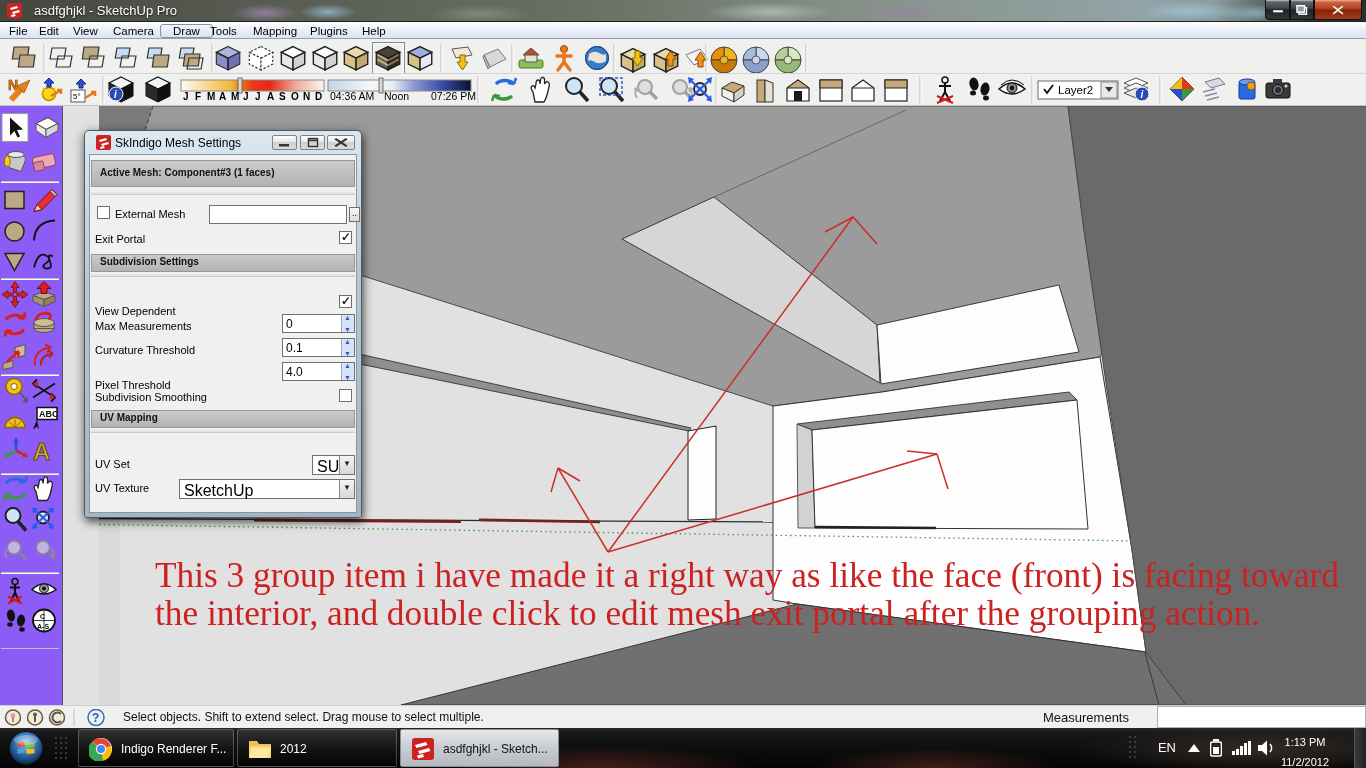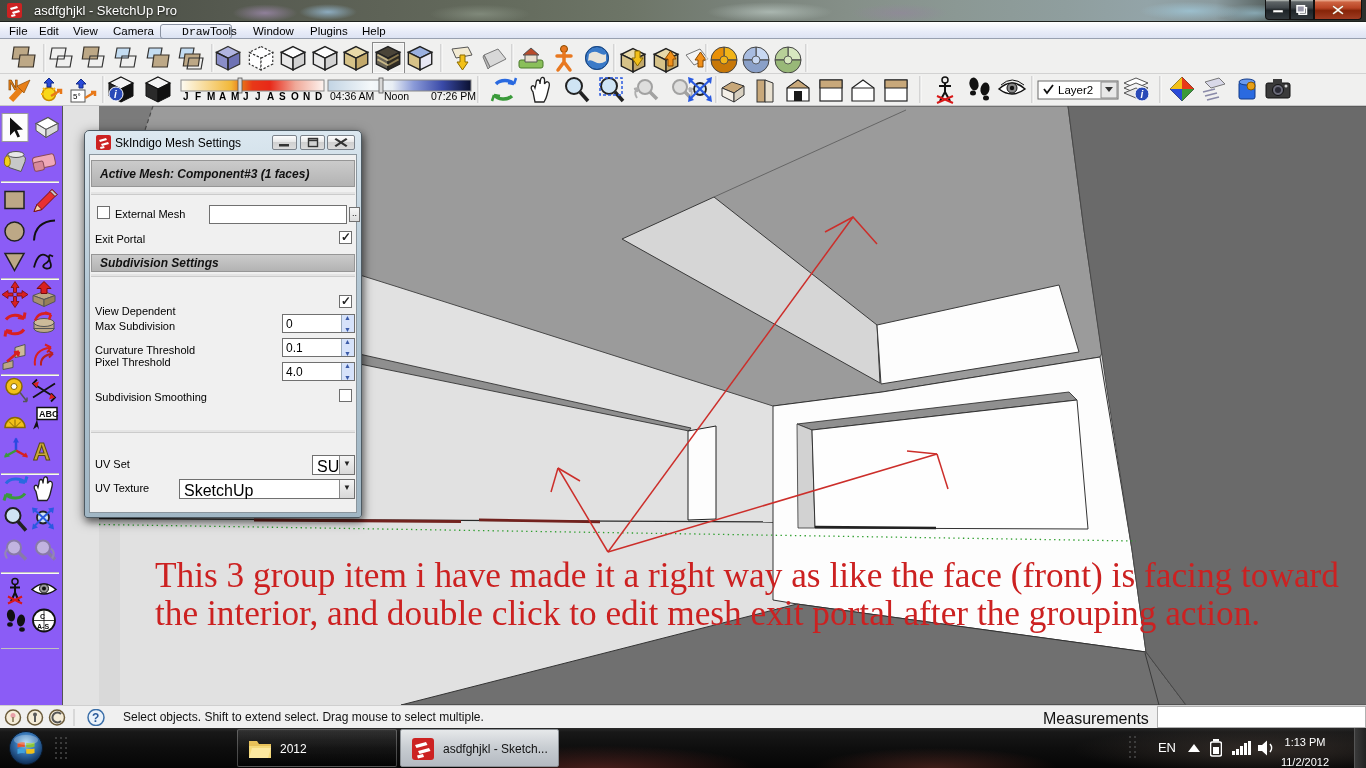--- a/index.html
+++ b/index.html
@@ -29,21 +29,21 @@
 #wb-max { left:25px; width:24px; }
 #wb-close { left:49px; width:48px; border-radius:0 0 4px 0;
   background:linear-gradient(#eeb296 0%, #cc6240 12%, #b84424 42%, #862408 56%, #a03c22 100%); }
 .wbtn svg { position:absolute; left:50%; top:50%; transform:translate(-50%,-50%); }
 
 
 #menubar { left:0; top:22px; width:1366px; height:17px;
   background:linear-gradient(#ffffff, #e8ecf8 60%, #dde3f3);
   border-bottom:1px solid #98a0b0; font-size:11.5px; color:#000; }
 .mitem { position:absolute; top:3px; }
-#m-draw { border:1px solid #8a92a2; border-radius:3px; background:linear-gradient(#f2f5fc,#dbe2f2); padding:0 21px; top:2px;font-family:Liberation Mono, monospace; }
+#m-draw { border:1px solid #8a92a2; border-radius:3px; background:linear-gradient(#f2f5fc,#dbe2f2); padding:0 12px; top:2px; }
 
 
 #tb1 { left:0; top:39px; width:1366px; height:35px; background:#f0f0ef; border-bottom:1px solid #d2d2d2; }
 #tb2 { left:0; top:74px; width:1366px; height:32px; background:#f0f0ef; border-bottom:1px solid #c8c8c8; }
 
 
 #palette { left:0; top:106px; width:63px; height:599px; background:#8b5cf6; border-right:1px solid #555; }
 
 
 #canvas { left:63px; top:106px; width:1303px; height:599px; background:#e2e2e2;margin-left:36px; }
@@ -57,39 +57,39 @@
   background:linear-gradient(178deg,#dde9f1, #b3c7d4 40%, #a0b6c4);
   border:1px solid #4e5a62; box-shadow:0 3px 12px rgba(0,0,0,.5), 2px 4px 6px rgba(0,0,0,.3); }
 #dlg-title { position:absolute; left:4px; top:2px; width:270px; height:21px; font-size:12px; color:#000; }
 #dlg-title .ttxt { position:absolute; left:26px; top:3px; }
 #dlg-icon { position:absolute; left:7px; top:2px; width:16px; height:16px; }
 .dbtn { position:absolute; top:2px; width:25px; height:15px; border:1px solid #7b828a; border-radius:2px;
   background:linear-gradient(#fdfdfd,#e8e8e8 45%,#d0d0d0 50%,#dcdcdc); }
 #db-min { right:62px; } #db-max { right:34px; } #db-close { right:4px; width:28px; }
 #dlg-client { position:absolute; left:4px; top:23px; width:268px; height:359px; background:#f0f0f0; border:1px solid #8a959d; }
 .band { position:absolute; left:1px; width:264px; background:linear-gradient(#cbcbcb,#b3b3b3); border:1px solid #969696;
-  font-weight:bold; font-size:12px; color:#111;font-style:italic; }
+  font-weight:bold; font-size:10px; color:#111; }
 .band span { position:absolute; left:8px; }
 .dlabel { position:absolute; font-size:11px; color:#000; }
 .cb { position:absolute; width:13px; height:13px; background:#fff; border:1px solid #6e6e6e; }
 .cb.checked:after { content:"✓"; position:absolute; left:1px; top:-2px; font-size:12px; font-weight:bold; color:#222; }
 .tfield { position:absolute; background:#fff; border:1px solid #707070; font-size:12px; color:#000; }
 .spinner { position:absolute; width:73px; height:19px; background:#fff; border:1px solid #707070; font-size:12px; }
 .spinner .val { position:absolute; left:3px; top:2px; }
 .spinbtns { position:absolute; right:0px; top:0px; width:13px; height:17px; background:#d6e2fa; border-left:1px solid #9ab; }
 .spinbtns:before { content:"▲"; position:absolute; top:-1px; left:2px; font-size:7px; color:#3a5aa8; }
 .spinbtns:after { content:"▼"; position:absolute; bottom:-1px; left:2px; font-size:7px; color:#3a5aa8; }
 .combo { position:absolute; background:#fff; border:1px solid #707070; font-size:16px; }
 .combo .cval { position:absolute; left:4px; top:2px; }
 .ddbtn { position:absolute; right:0; top:0; width:15px; height:100%; background:linear-gradient(#f4f4f4,#d8d8d8); border-left:1px solid #8a8a8a; }
 .ddbtn:after { content:"▼"; position:absolute; left:3px; top:3px; font-size:8px; color:#222; }
 
 
 #statusbar { left:0; top:705px; width:1366px; height:23px; background:#f0f0f0; border-top:1px solid #cfcfcf; font-size:12px; color:#111; }
-#meas-label { position:absolute; left:1043px; top:4px; font-size:16px; }
+#meas-label { position:absolute; left:1043px; top:4px; font-size:13px; }
 #meas-box { position:absolute; left:1157px; top:0px; width:209px; height:22px; background:#fff; border:1px solid #b0b0b0; }
 
 
 #taskbar { left:0; top:728px; width:1366px; height:40px;
   background:
     radial-gradient(ellipse 220px 34px at 600px 42px, rgba(110,45,40,.65), rgba(110,45,40,0) 72%),
     radial-gradient(ellipse 170px 28px at 935px 40px, rgba(120,55,45,.5), rgba(120,55,45,0) 72%),
     radial-gradient(ellipse 260px 34px at 1260px 22px, rgba(85,72,64,.5), rgba(85,72,64,0) 72%),
     linear-gradient(#2a2a2a 0%, #181818 10%, #0e0e0e 50%, #050505 100%);
 }
@@ -134,21 +134,21 @@
     </div>
   </div>
 
   <div id="menubar" class="abs">
     <div class="mitem" style="left:9px">File</div>
     <div class="mitem" style="left:39px">Edit</div>
     <div class="mitem" style="left:73px">View</div>
     <div class="mitem" style="left:113px">Camera</div>
     <div class="mitem" id="m-draw" style="left:160px">Draw</div>
     <div class="mitem" style="left:210px">Tools</div>
-    <div class="mitem" style="left:253px">Window</div>
+    <div class="mitem" style="left:253px">Mapping</div>
     <div class="mitem" style="left:310px">Plugins</div>
     <div class="mitem" style="left:362px">Help</div>
   </div>
 
   <div id="tb1" class="abs"><svg width="1366" height="34" id="tb1svg">
 <defs>
 <g id="cube_wire">
             <g transform="scale(1.17)">
               <polygon points="12,3 22,8 12,13 2,8" fill="#fff" stroke="#333" stroke-width="1" stroke-dasharray="2,1.5"></polygon>
               <polygon points="2,8 12,13 12,23 2,18" fill="#fff" stroke="#333" stroke-width="1" stroke-dasharray="2,1.5"></polygon>
@@ -761,41 +761,44 @@
       <div class="cb checked" style="left:249px; top:76px;"></div>
 
       <div class="band" style="top:99px; height:18px;">
           <span style="top:1px">Subdivision Settings</span>
         </div>
       <div style="position:absolute;left:1px;top:119px;width:264px;height:3px;background:#e4e4e4;border-bottom:1px solid #cbcbcb"></div>
 
       <div class="dlabel" style="left:5px; top:142px;margin-top:8px;">View Dependent</div>
       <div class="cb checked" style="left:249px; top:140px;"></div>
 
-      <div class="dlabel" style="left:5px; top:165px;">Max Subdivision</div>
+      <div class="dlabel" style="left:5px; top:165px;">Max Measurements</div>
       <div class="spinner" style="left:192px; top:159px;">
           <span class="val">0</span>
           <span class="spinbtns"></span>
         </div>
 
       <div class="dlabel" style="left:5px; top:189px;">Curvature Threshold</div>
       <div class="spinner" style="left:192px; top:183px;">
           <span class="val">0.1</span>
           <span class="spinbtns"></span>
         </div>
 
-      <div class="dlabel" style="left:5px; top:201px;">Pixel Threshold</div>
+      <div class="dlabel" style="left:5px; top:224px;">Pixel Threshold</div>
       <div class="spinner" style="left:192px; top:207px;">
           <span class="val">4.0</span>
           <span class="spinbtns"></span>
         </div>
 
       <div class="dlabel" style="left:5px; top:236px;">Subdivision Smoothing</div>
       <div class="cb" style="left:249px; top:234px;"></div>
 
+      <div class="band" style="top:255px; height:18px;">
+          <span style="top:1px">UV Mapping</span>
+        </div>
       <div style="position:absolute;left:1px;top:275px;width:264px;height:3px;background:#e4e4e4;border-bottom:1px solid #cbcbcb"></div>
 
       <div class="dlabel" style="left:5px; top:303px;">UV Set</div>
       <div class="combo" style="left:222px; top:300px; width:43px; height:20px;">
           <span class="cval">SU</span>
           <span class="ddbtn"></span>
         </div>
 
       <div class="dlabel" style="left:5px; top:327px;">UV Texture</div>
       <div class="combo" style="left:89px; top:324px; width:176px; height:20px;">
@@ -853,20 +856,31 @@
           <circle cx="12" cy="12" r="1"></circle>
           <circle cx="2" cy="17" r="1"></circle>
           <circle cx="7" cy="17" r="1"></circle>
           <circle cx="12" cy="17" r="1"></circle>
           <circle cx="2" cy="22" r="1"></circle>
           <circle cx="7" cy="22" r="1"></circle>
           <circle cx="12" cy="22" r="1"></circle>
         </g>
       </svg>
 
+    <div class="task" style="left:78px; width:156px;">
+      <svg class="ticon" viewBox="0 0 24 24">
+        <circle cx="12" cy="12" r="11" fill="#fff"></circle>
+          <path d="M12 12 L3 5 A11 11 0 0 1 21.8 9 Z" fill="#ea4335"></path>
+          <path d="M12 12 L21.8 9 A11 11 0 0 1 14 23.8 Z" fill="#fbbc05"></path>
+          <path d="M12 12 L14 23.8 A11 11 0 0 1 3 5 Z" fill="#34a853"></path>
+          <circle cx="12" cy="12" r="5.2" fill="#fff"></circle>
+          <circle cx="12" cy="12" r="4.1" fill="#4285f4"></circle>
+        </svg>
+      <div class="ttext">Indigo Renderer F...</div>
+    </div>
     <div class="task" style="left:237px; width:160px;">
       <svg class="ticon" viewBox="0 0 24 24">
         <path d="M1 4 L9 4 L11 7 L23 7 L23 21 L1 21 Z" fill="#e8c15a"></path>
         <path d="M1 9 L23 9 L23 21 L1 21 Z" fill="#f5d97a"></path>
         <path d="M1 21 L4 11 L23 11 L20 21 Z" fill="#fce8a0"></path>
       </svg>
       <div class="ttext">2012</div>
     </div>
     <div class="task" id="task3" style="left:400px; width:159px;">
       <svg class="ticon" viewBox="0 0 24 24">

